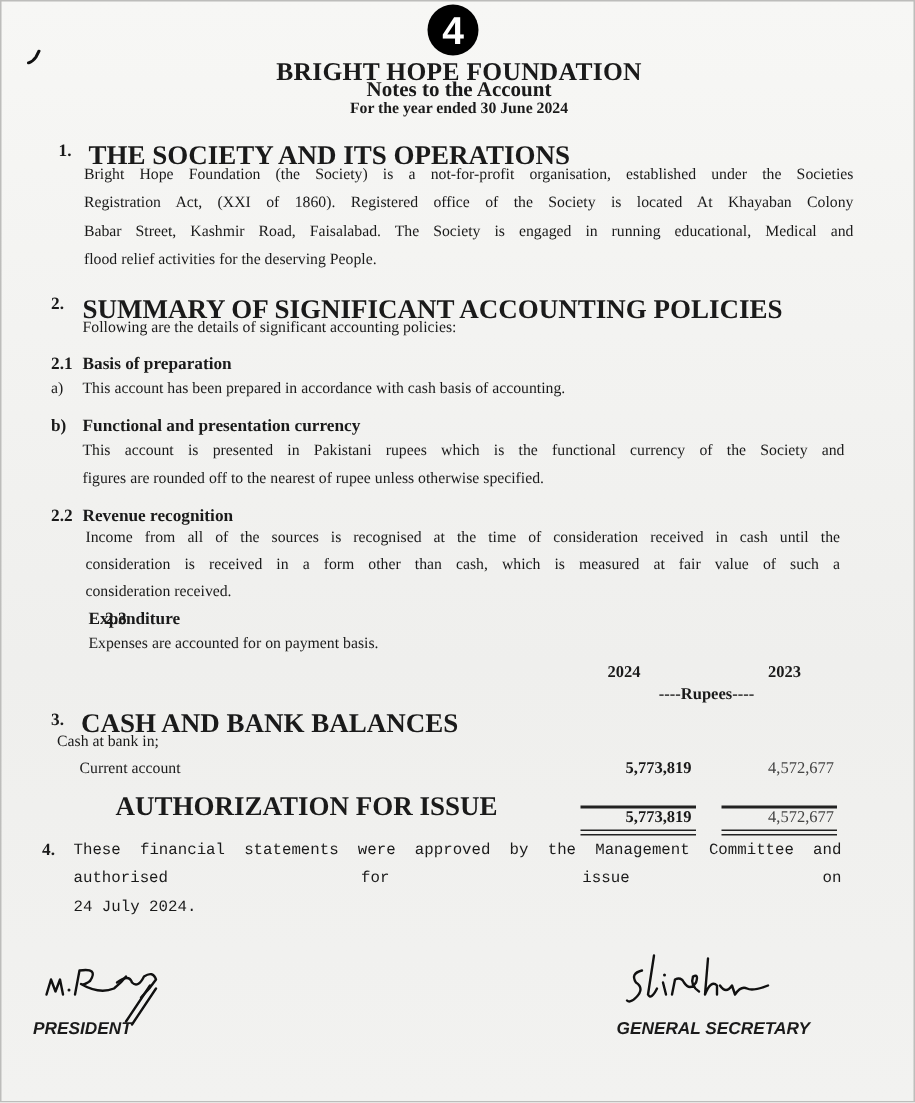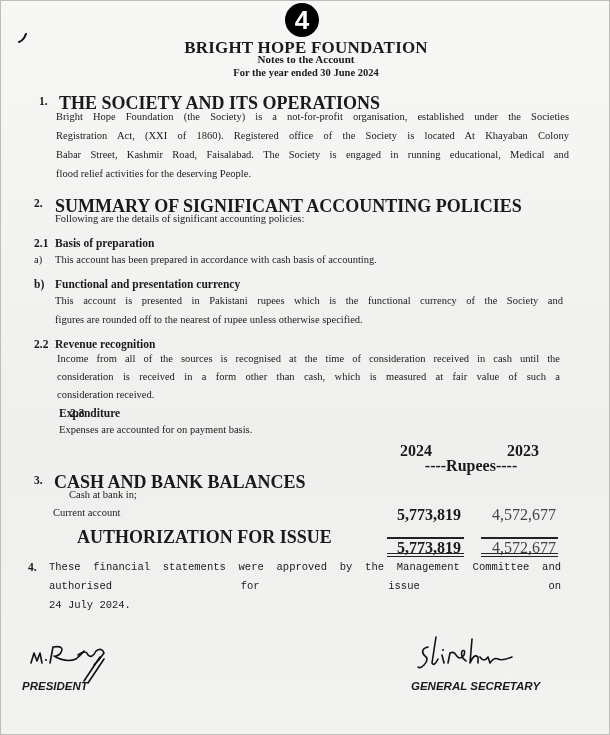--- a/index.html
+++ b/index.html
@@ -17,30 +17,30 @@
   }
   .abs { position: absolute; }
   .badge {
     left: 284px; top: 2px; width: 34px; height: 34px; border-radius: 50%;
     background: #000; color: #fff; font-family: "Liberation Sans", sans-serif;
     font-weight: bold; font-size: 26px; line-height: 34px; text-align: center;
   }
   .tick { left: 17px; top: 32px; width: 10px; height: 10px; }
   .hdr { left: 0; width: 610px; text-align: center; font-weight: bold; }
   .h1 { top: 37px; font-size: 17px; letter-spacing: 0.2px; }
-  .h2 { top: 52px; font-size: 11px; }
+  .h2 { top: 52px; font-size: 14px; }
   .h3 { top: 66px; font-size: 10.5px; }
 
   .sec-num { font-size: 11.5px; font-weight: bold; }
   .sec-title { font-size: 18px; font-weight: bold; }
   .sub-title { font-size: 11.5px; font-weight: bold; }
   .para { font-size: 10.5px; line-height: 19px; text-align: justify; }
   .para.last { text-align: left; }
   .line { font-size: 10.5px; }
-  .num { font-size: 16px; text-align: right; width: 80px; }
+  .num { font-size: 11px; text-align: right; width: 80px; }
   .num.bold { font-weight: bold; }
   .num.light { color: #444; }
   .rule { height: 1.5px; background: #222; }
   .dbl { height: 4px; border-top: 1.5px solid #222; border-bottom: 1.5px solid #222; box-sizing: border-box; }
   .sig-label { font-family: "Liberation Sans", sans-serif; font-style: italic; font-weight: bold; font-size: 11.5px; }
   .sig { stroke: #111; fill: none; stroke-width: 1.6; stroke-linecap: round; stroke-linejoin: round; }
 </style>
 </head>
 <body>
 
@@ -91,21 +91,21 @@
   <div class="abs sub-title" style="left:37px;top:406px;margin-left:32px;">2.3</div>
   <div class="abs sub-title" style="left:58px;top:406px;">Expenditure</div>
   <div class="abs line" style="left:58px;top:423px;">Expenses are accounted for on payment basis.</div>
 
   <div class="abs num bold" style="left:385px;top:441px;width:60px;text-align:center;">2024</div>
   <div class="abs num bold" style="left:492px;top:441px;width:60px;text-align:center;">2023</div>
   <div class="abs num bold" style="left:420px;top:456px;width:100px;text-align:center;">----Rupees----</div>
 
   <div class="abs sec-num" style="left:33px;top:473px;">3.</div>
   <div class="abs sec-title" style="left:53px;top:471px;font-weight:bold;">CASH AND BANK BALANCES</div>
-  <div class="abs line" style="left:68px;top:488px;">Cash at bank in;</div>
+  <div class="abs line" style="left:37px;top:488px;">Cash at bank in;</div>
   <div class="abs line" style="left:52px;top:506px;">Current account</div>
   <div class="abs num bold" style="left:380px;top:505px;">5,773,819</div>
   <div class="abs num light" style="left:475px;top:505px;">4,572,677</div>
 
   <div class="abs rule" style="left:386px;top:536px;width:77px;"></div>
   <div class="abs rule" style="left:480px;top:536px;width:77px;"></div>
   <div class="abs num bold" style="left:380px;top:538px;">5,773,819</div>
   <div class="abs num light" style="left:475px;top:538px;">4,572,677</div>
   <div class="abs dbl" style="left:386px;top:552px;width:77px;"></div>
   <div class="abs dbl" style="left:480px;top:552px;width:77px;"></div>

